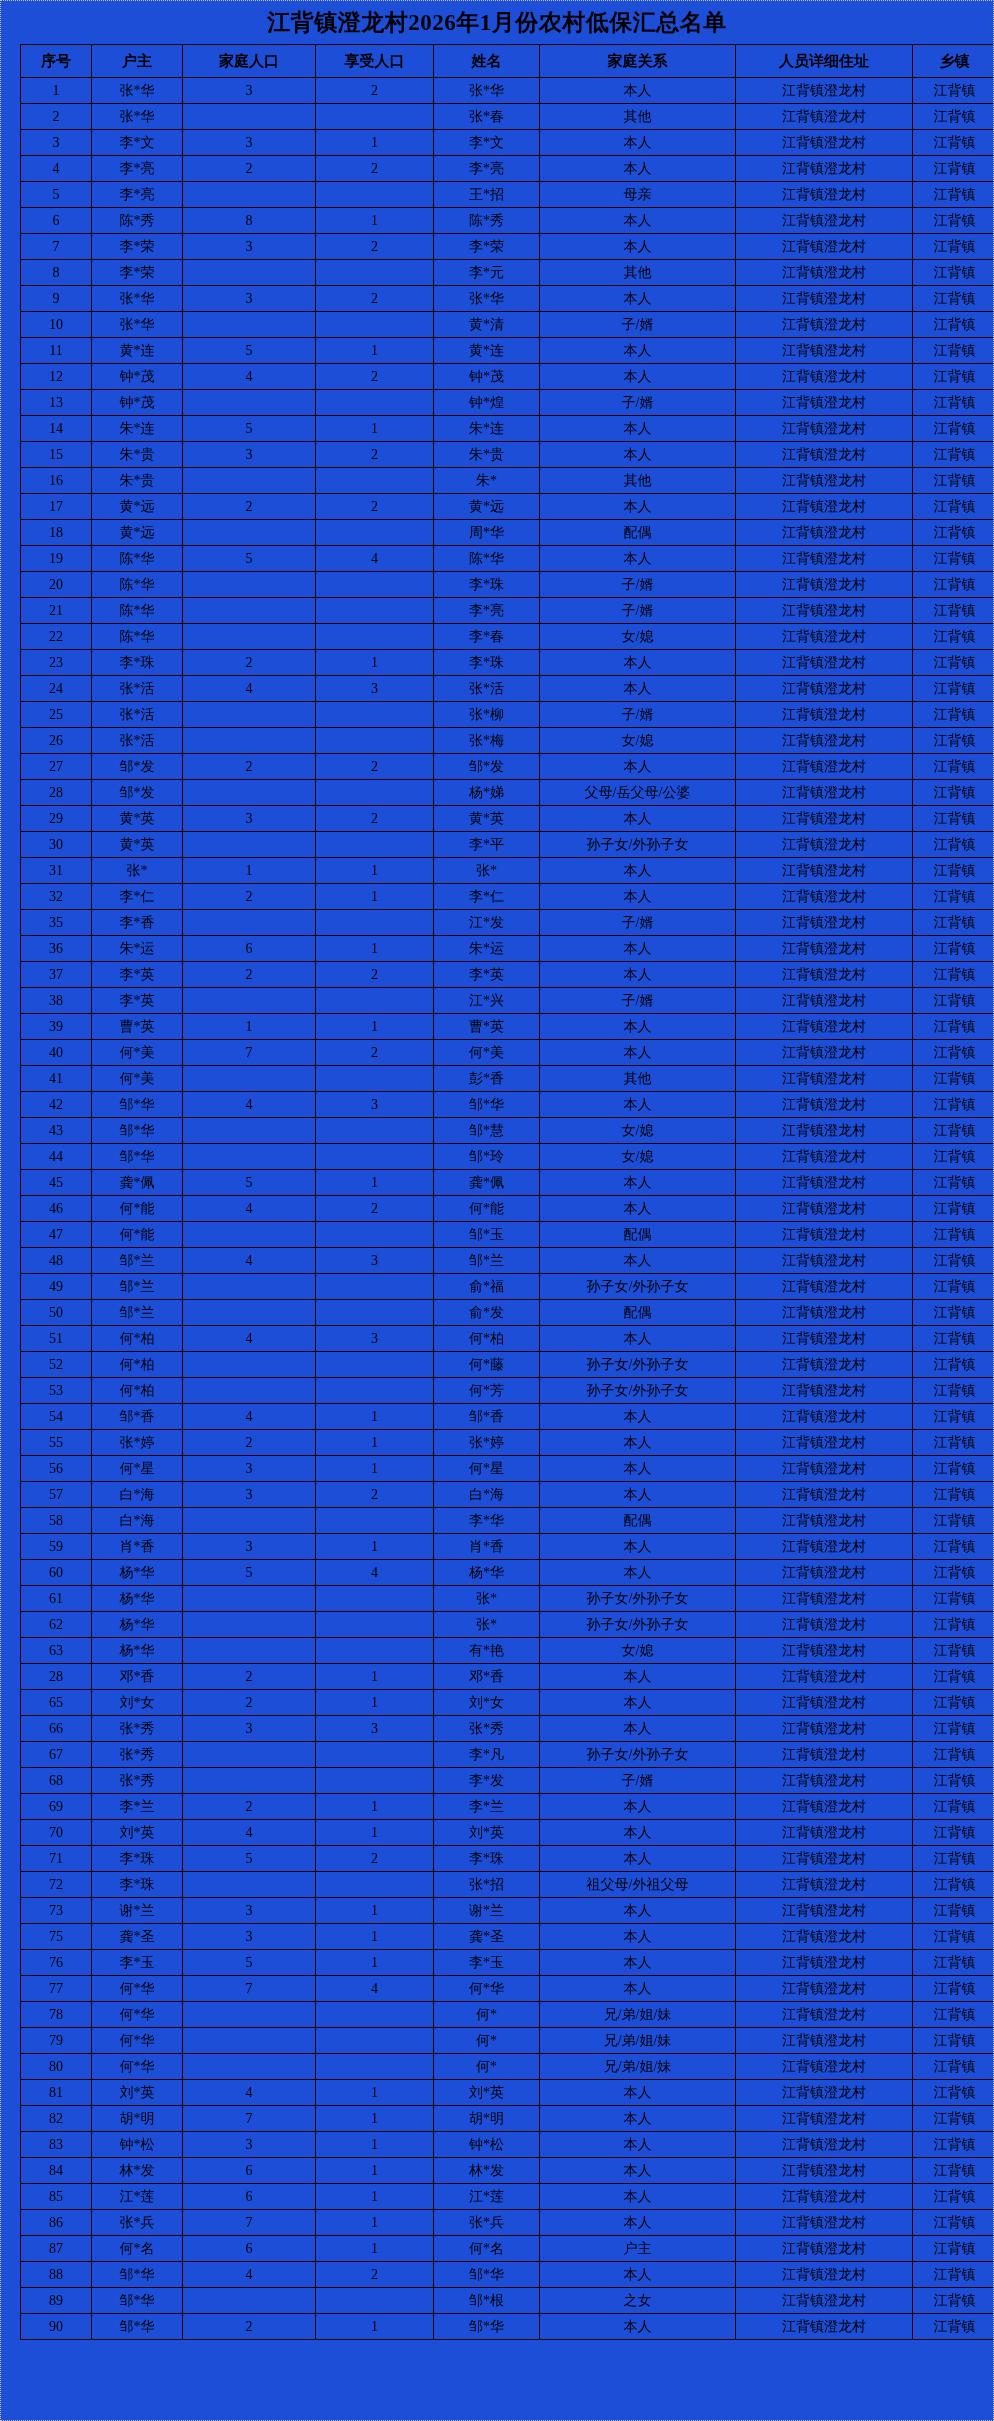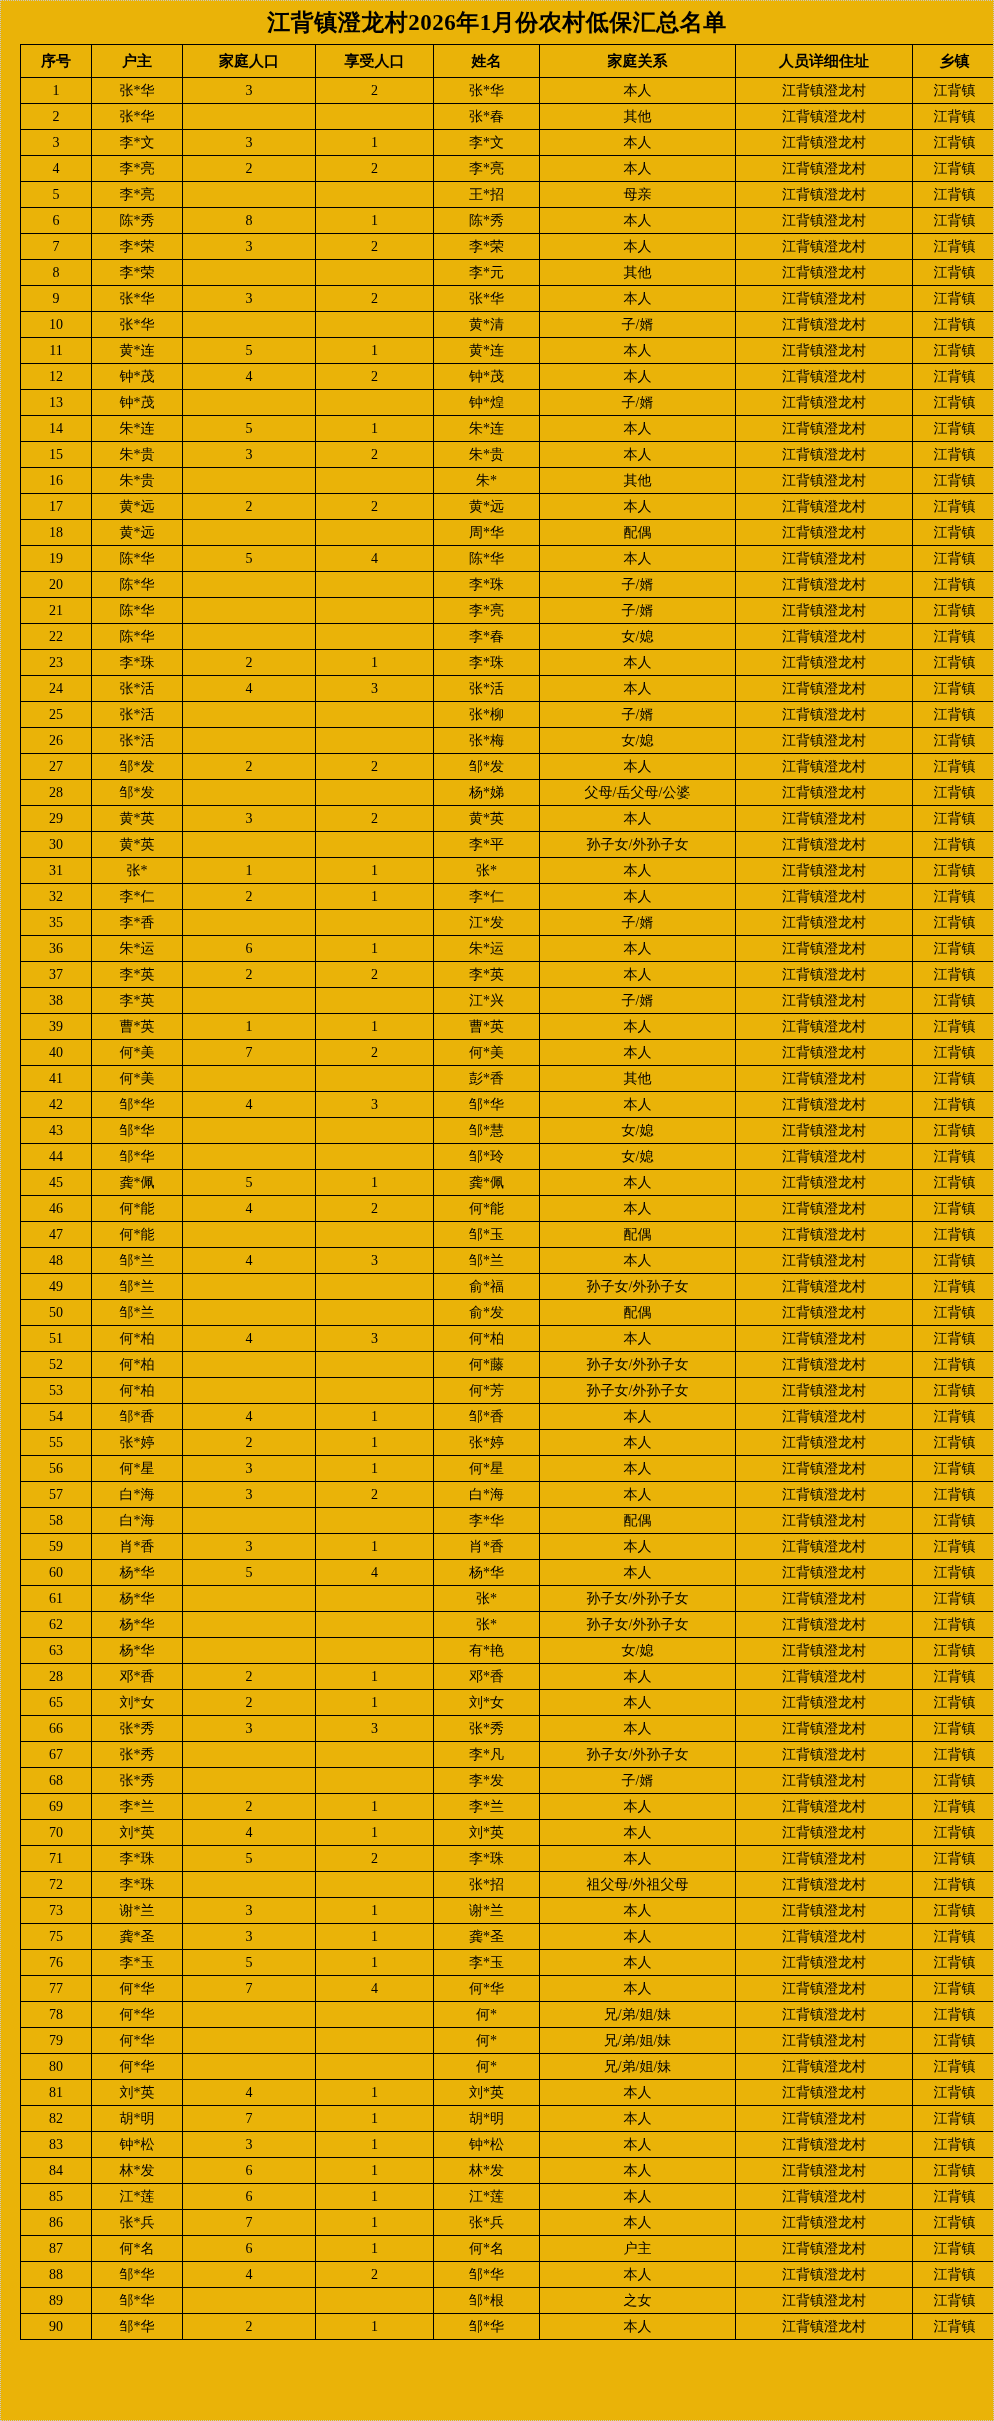--- a/index.html
+++ b/index.html
@@ -1,20 +1,20 @@
 <!DOCTYPE html>
 <html><head>
 <meta charset="utf-8">
 <style>
   html,body{margin:0;padding:0;background:#ffffff;}
   .page{
     position:relative;
     width:994px;
     height:2421px;
-    background:#eab308;
+    background:#1d4ed8;
     box-sizing:border-box;
     border:1px dotted #c9c9c9;
     font-family:"Liberation Serif","DejaVu Serif",serif;
     color:#000000;
     overflow:hidden;
   }
   .title{
     height:43px;
     display:flex;
     align-items:center;

